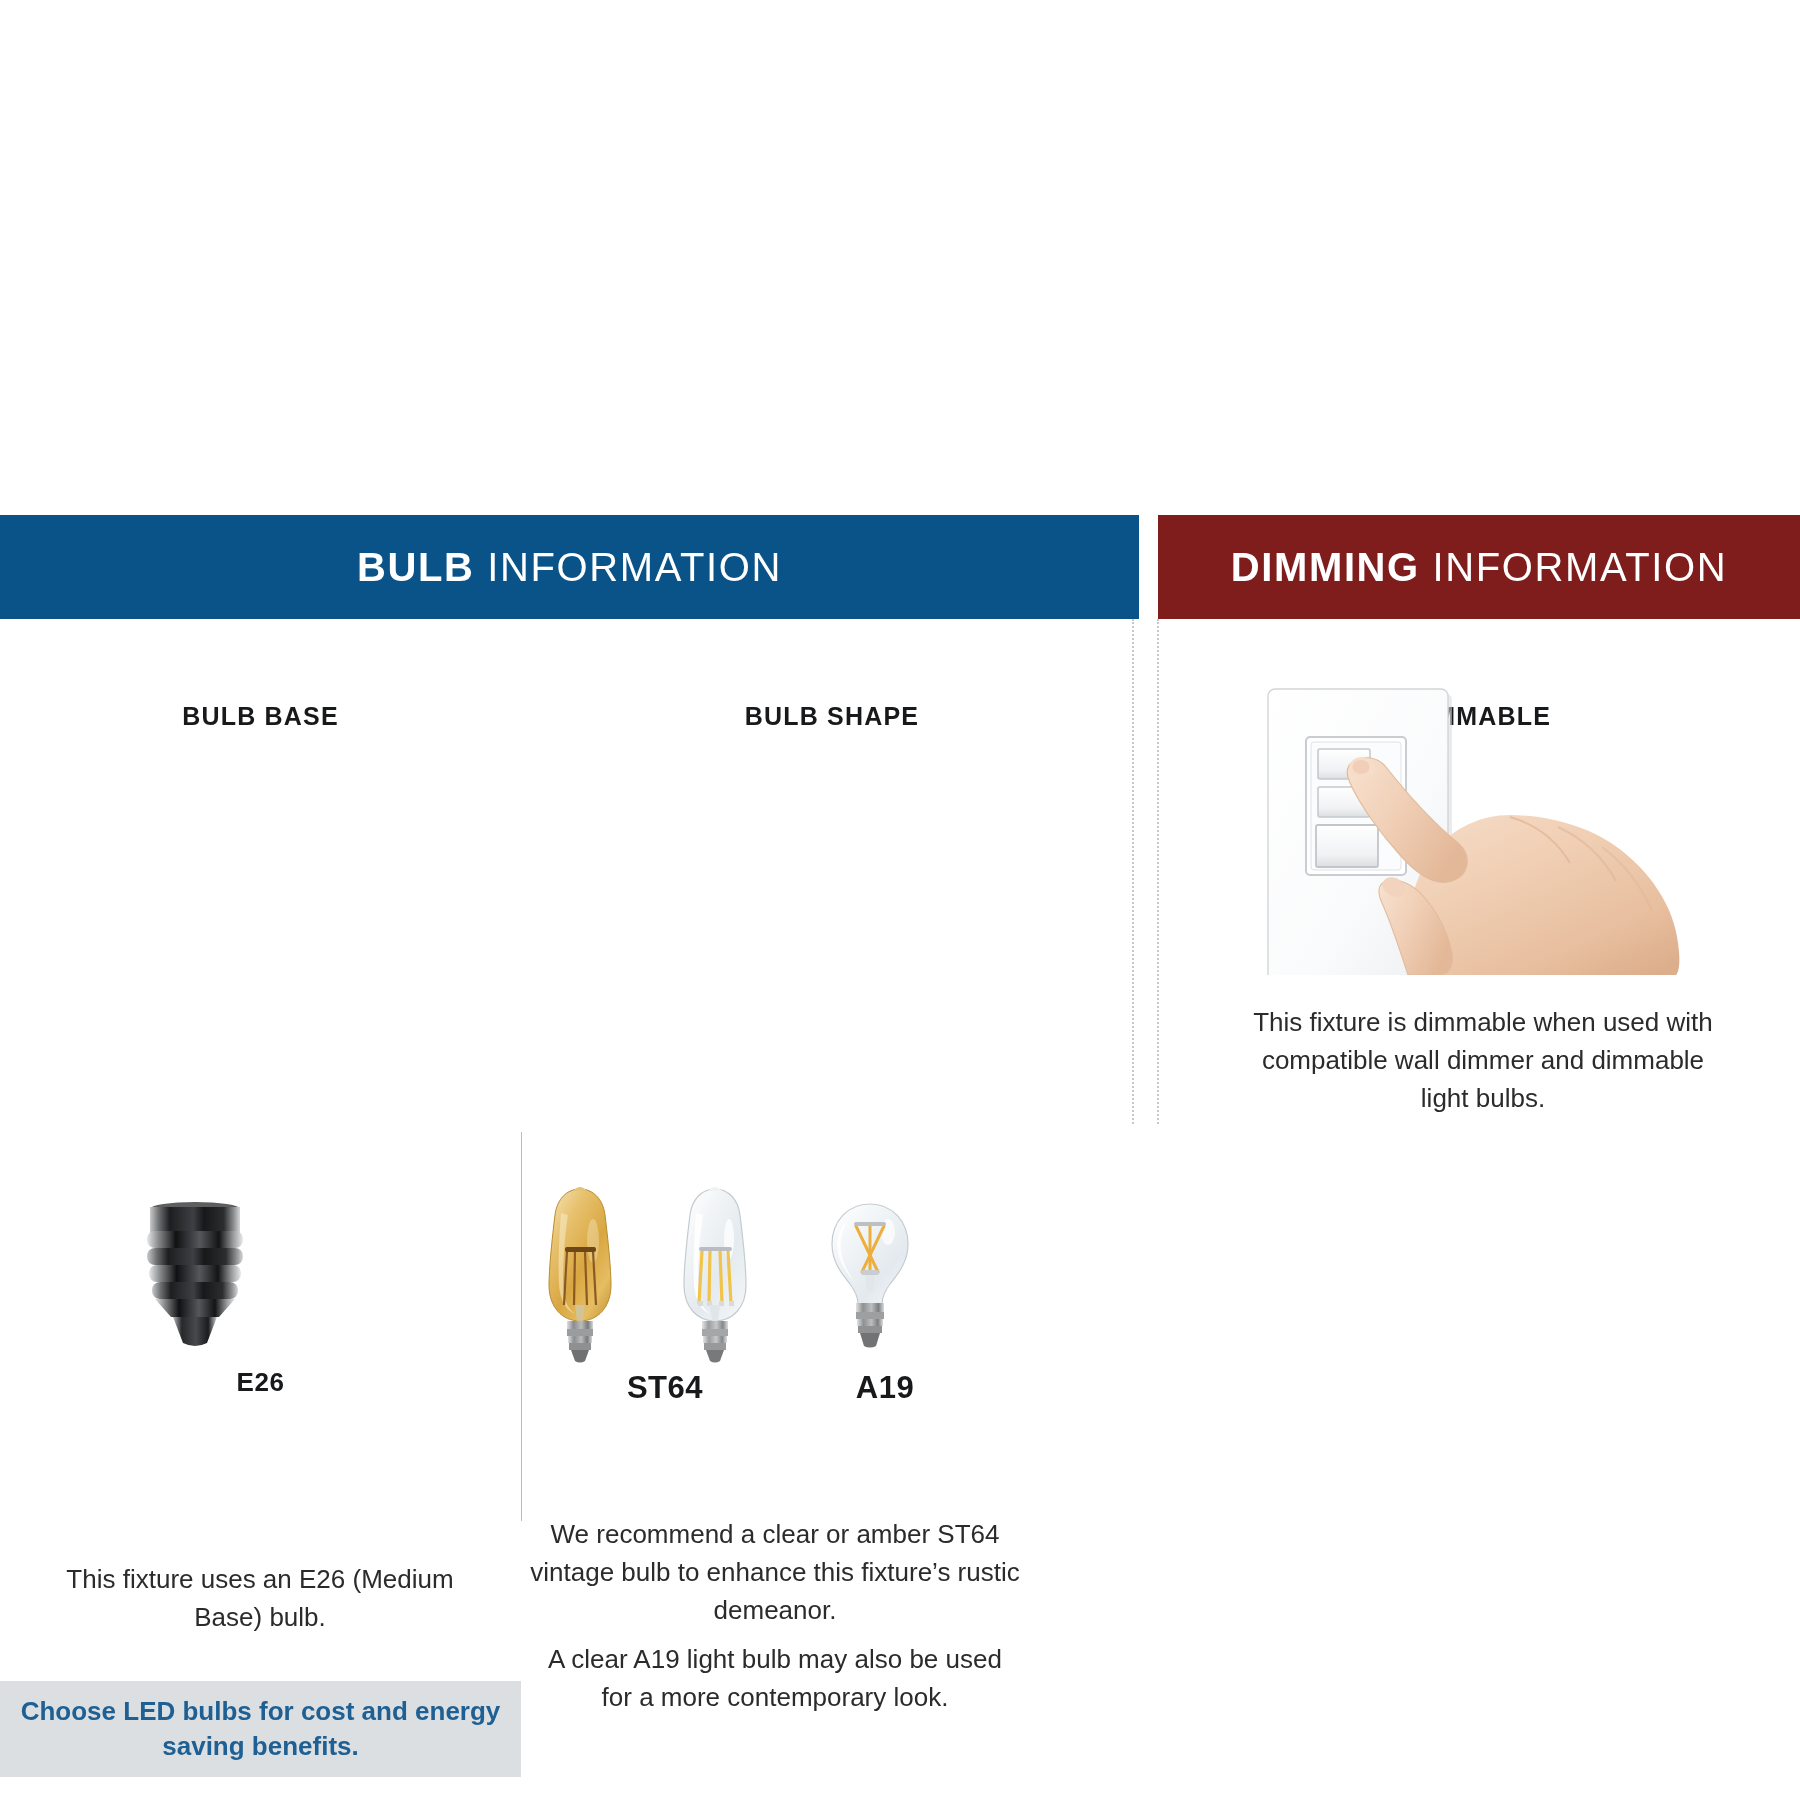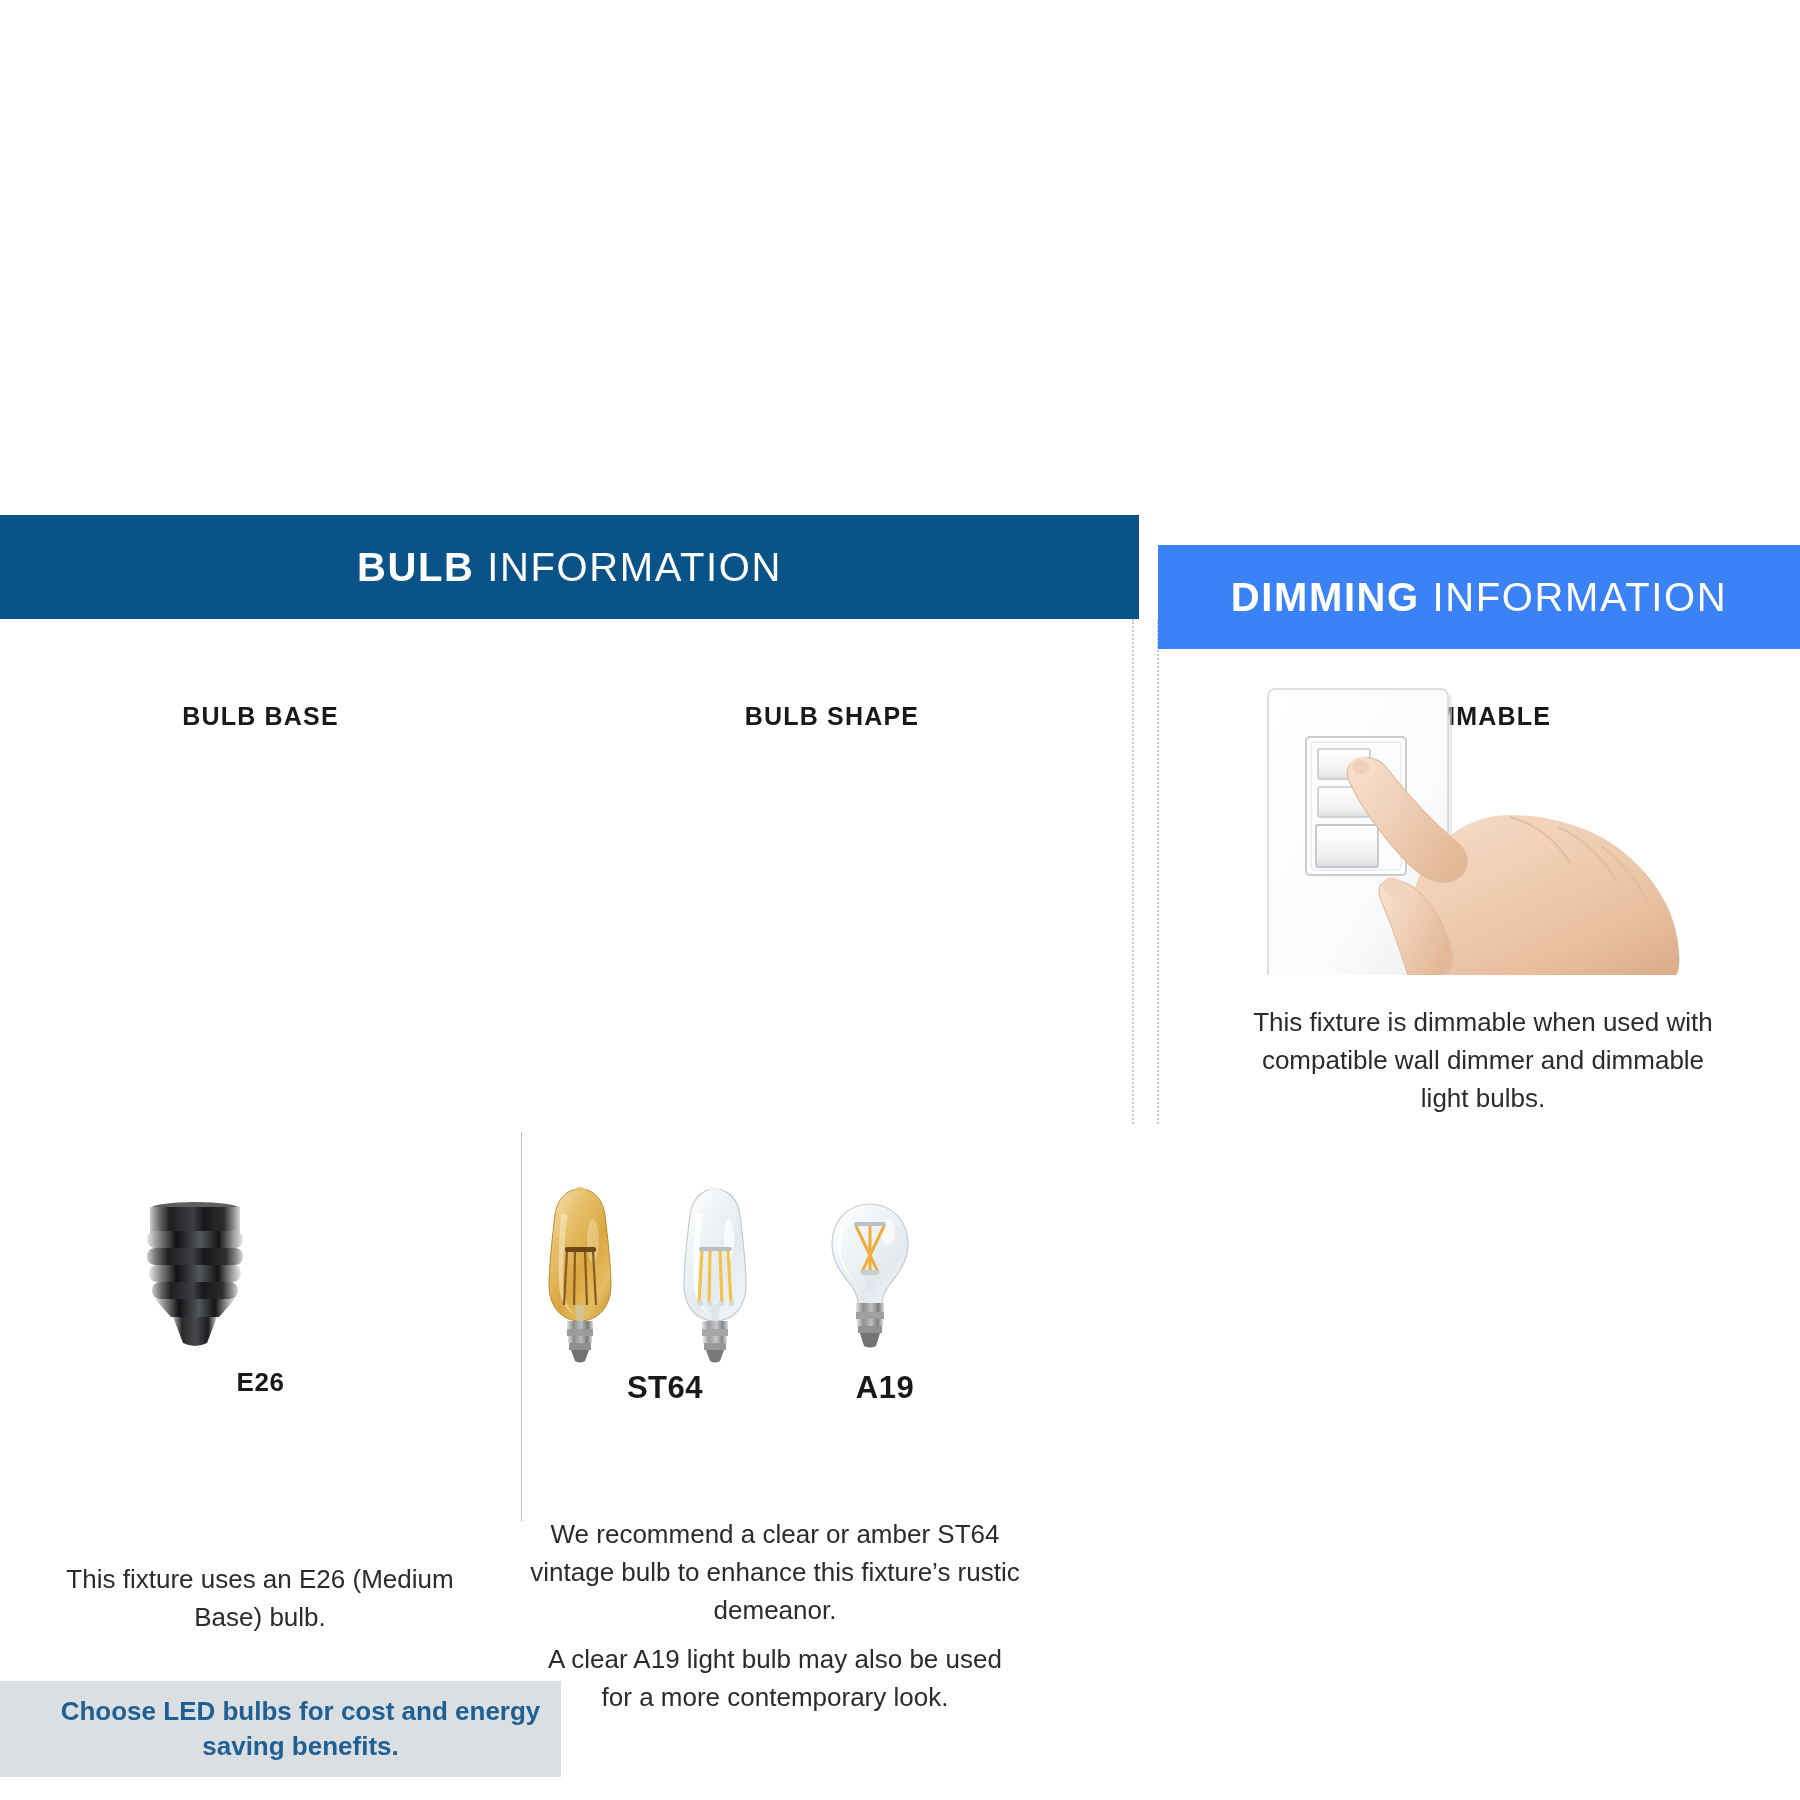--- a/index.html
+++ b/index.html
@@ -15,21 +15,21 @@
   
   .panel{position:absolute;}
   #left-panel{left:0;top:515px;width:1139px;height:620px;}
   #right-panel{left:1158px;top:515px;width:642px;height:620px;}
 
   .panel-header{
     position:absolute;left:0;top:0;width:100%;height:104px;
     background:#0a5389;
     display:flex;align-items:center;justify-content:center;
   }
-  #right-panel .panel-header{background:#3b82f6;margin-top:30px;}
+  #right-panel .panel-header{background:#7f1d1d;}
   .panel-title{
     color:#ffffff;font-size:40px;letter-spacing:1.6px;
     white-space:nowrap;font-weight:300;
   }
   .panel-title .strong{font-weight:700;}
 
   
   .col{position:absolute;text-align:center;}
   #col-bulb-base{left:0px;top:104px;width:521px;}
   #col-bulb-shape{left:525px;top:104px;width:614px;}
@@ -53,21 +53,21 @@
   .dotted-divider{
     position:absolute;top:619px;width:0px;height:505px;
     border-left:2px dotted #c6c9cc;
   }
   #dotted-1{left:1132px;}
   #dotted-2{left:1157px;}
 
   
   #led-callout{
     position:absolute;left:0;top:1166px;width:521px;height:96px;
-    background:#dcdfe1;display:flex;align-items:center;justify-content:center;padding-left:40px;
+    background:#dcdfe1;display:flex;align-items:center;justify-content:center;
   }
   #led-callout .txt{
     color:#1f6094;font-size:26px;font-weight:700;line-height:35px;text-align:center;
   }
 
   
   #e26-figure{position:absolute;left:135px;top:676px;width:120px;height:170px;}
   #e26-label{position:absolute;left:0px;top:852px;width:521px;text-align:center;
     font-size:26px;font-weight:700;color:#18191b;letter-spacing:.5px;}
   #base-para{position:absolute;left:40px;top:1045px;width:440px;}

